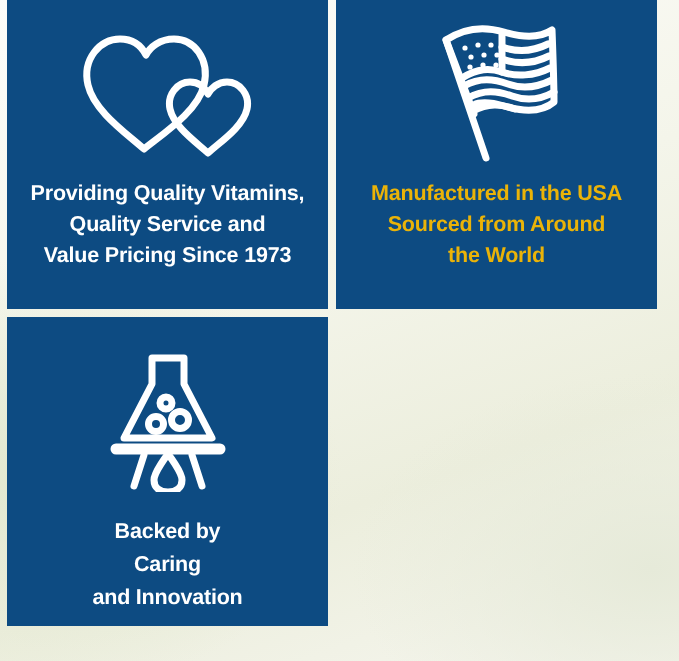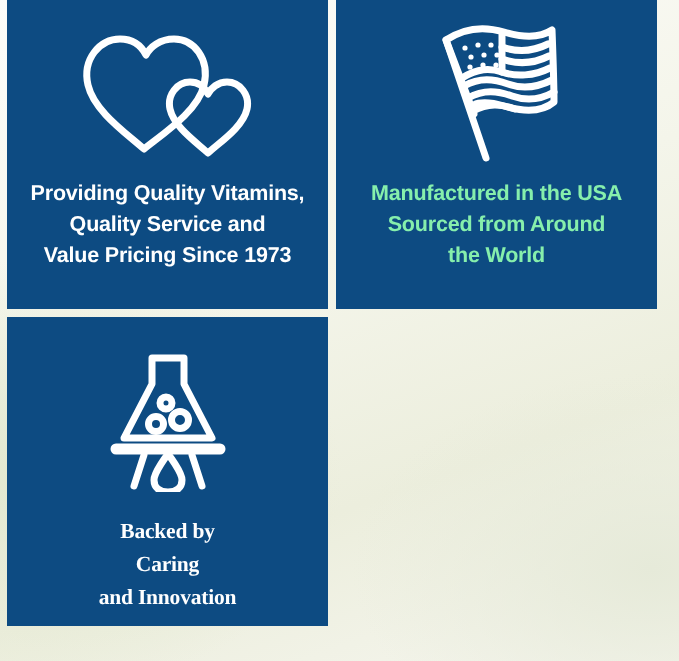--- a/index.html
+++ b/index.html
@@ -155,28 +155,28 @@
             <circle cx="63" cy="23" r="2.6" fill="#ffffff" stroke="none"></circle>
             <circle cx="43" cy="35" r="2.6" fill="#ffffff" stroke="none"></circle>
             <circle cx="56" cy="33" r="2.6" fill="#ffffff" stroke="none"></circle>
             <circle cx="69" cy="33" r="2.6" fill="#ffffff" stroke="none"></circle>
             <circle cx="42" cy="45" r="2.6" fill="#ffffff" stroke="none"></circle>
             <circle cx="55" cy="43" r="2.6" fill="#ffffff" stroke="none"></circle>
             <circle cx="68" cy="43" r="2.6" fill="#ffffff" stroke="none"></circle>
           </g>
         </svg>
       </div>
-      <div class="panel-text" style="color: #86efac;">
+      <div class="panel-text" style="color: #eab308;">
         <span class="line">Manufactured in the USA</span>
         <span class="line">Sourced from Around</span>
         <span class="line">the World</span>
       </div>
     </div>
 
-    <div class="panel" id="panel-flask" style="background: rgb(13, 75, 130); font-family: Liberation Serif, serif;">
+    <div class="panel" id="panel-flask" style="background: rgb(13, 75, 130);">
       <div class="icon-wrap">
         <svg width="120" height="142" viewBox="0 0 120 142" aria-hidden="true">
           <g class="stroke-icon" stroke-width="7">
 
             <path d="M44 8 L 76 8 L 76 34 L 104 88 L 16 88 L 44 34 Z"></path>
 
             <path d="M8 99 L 112 99" stroke-width="11" stroke-linecap="round"></path>
 
             <path d="M36 105 L 26 136"></path>
             <path d="M84 105 L 94 136"></path>

